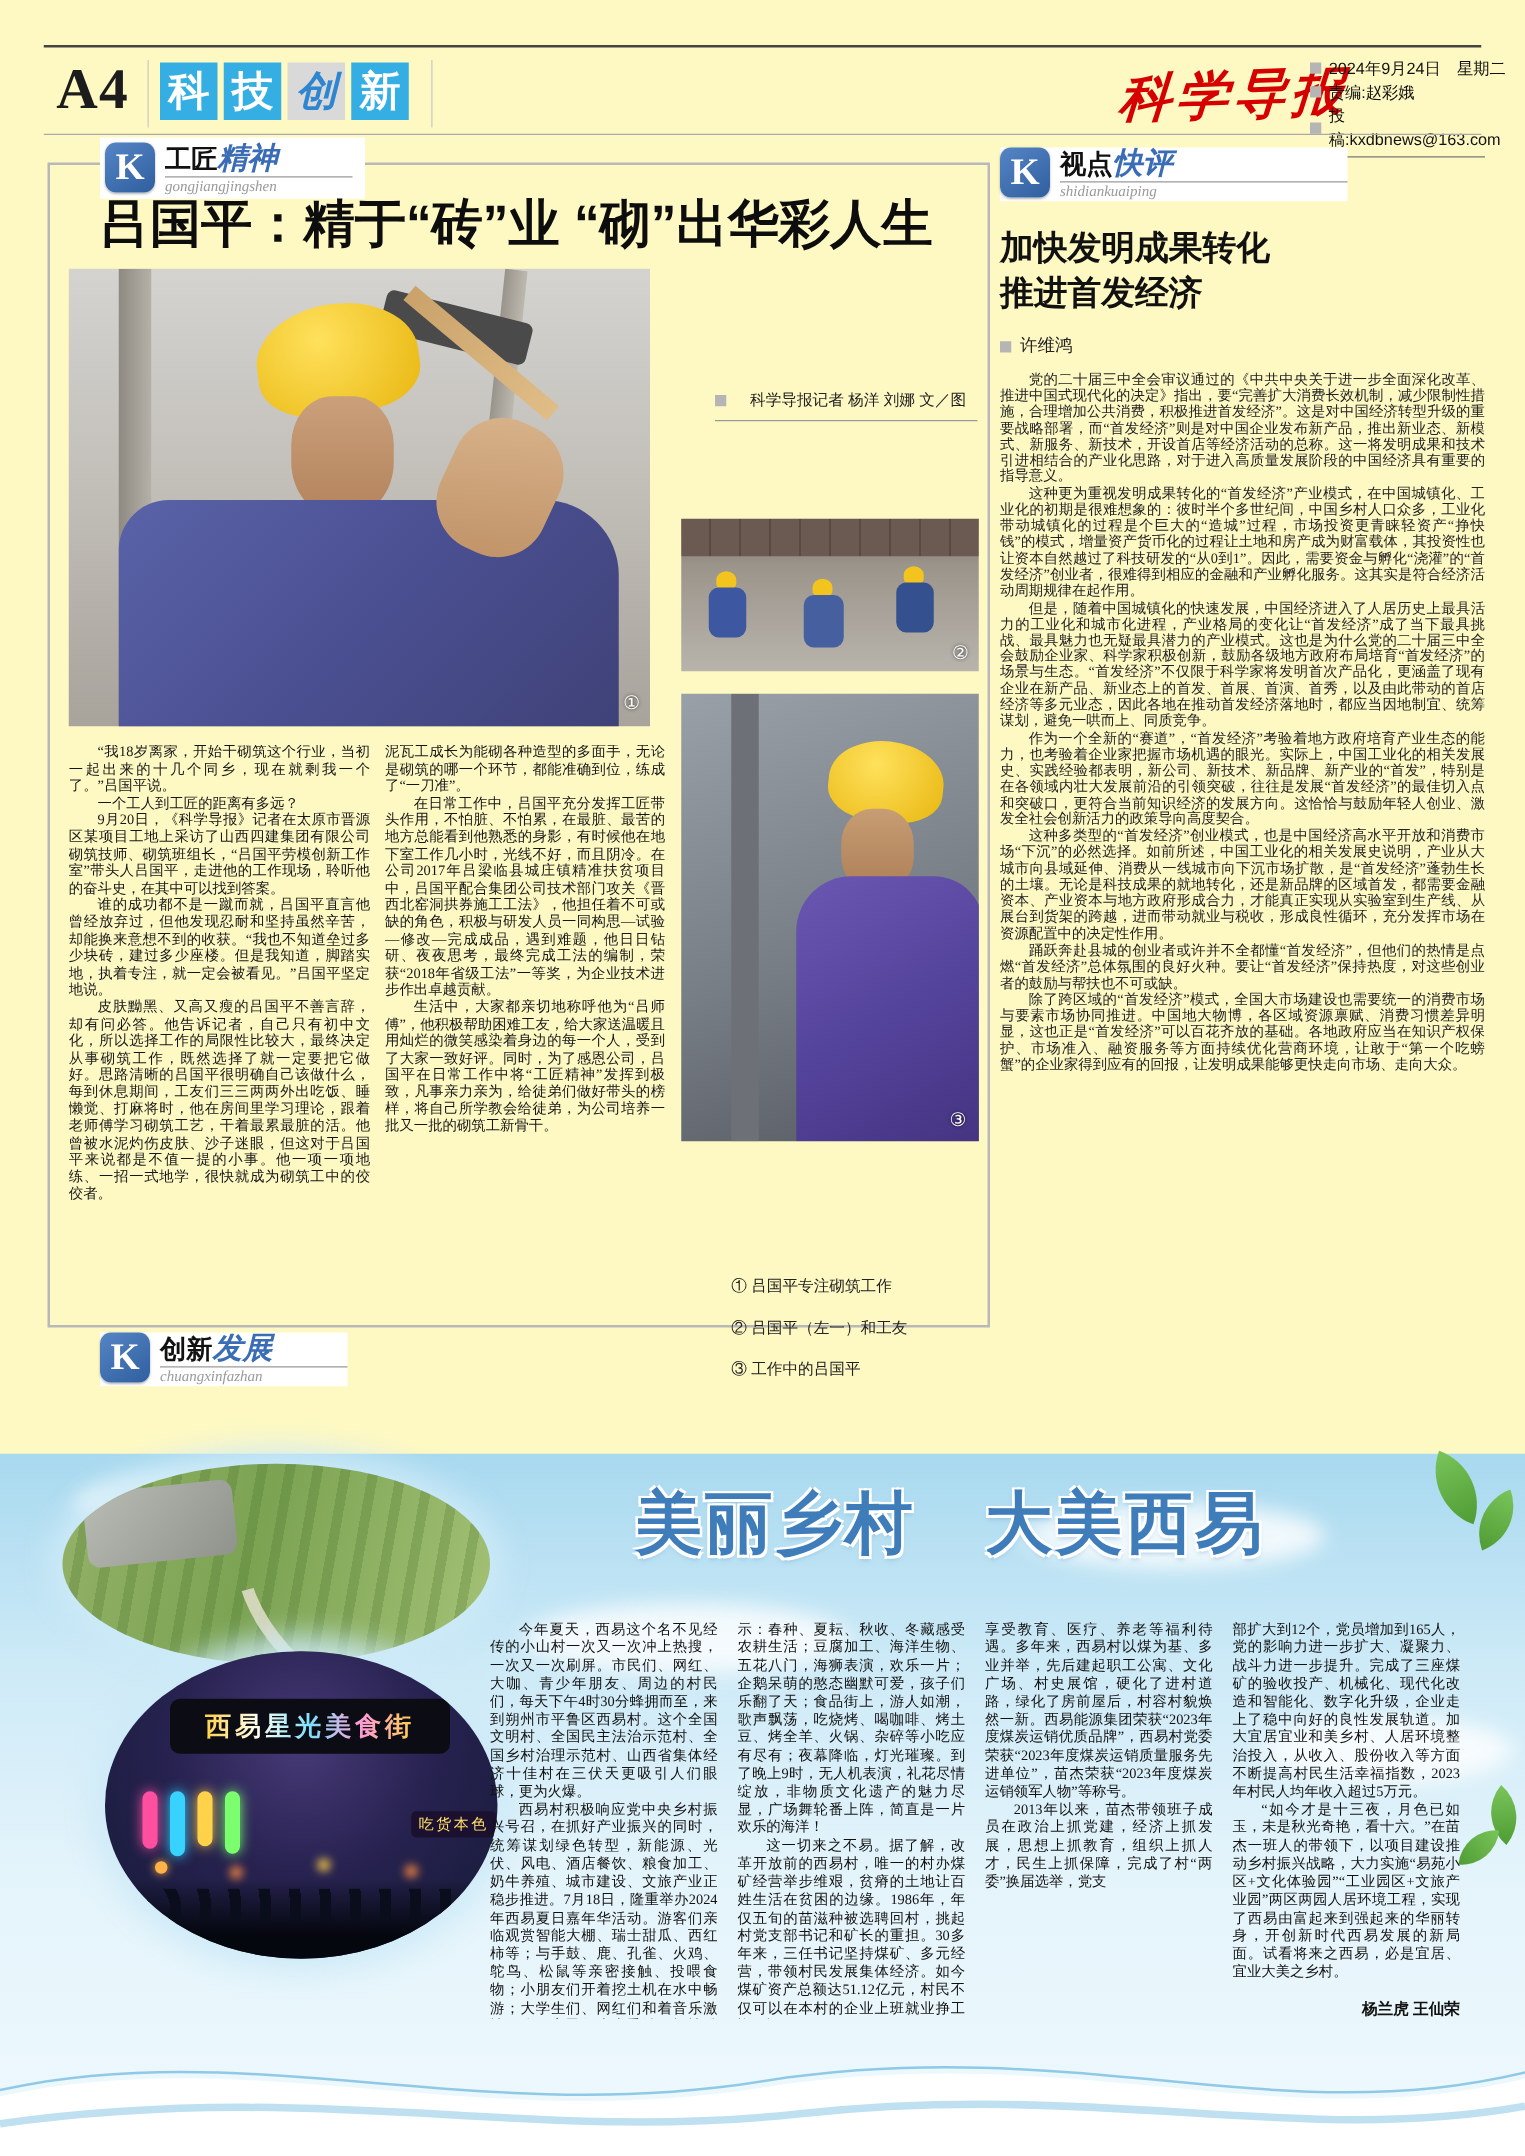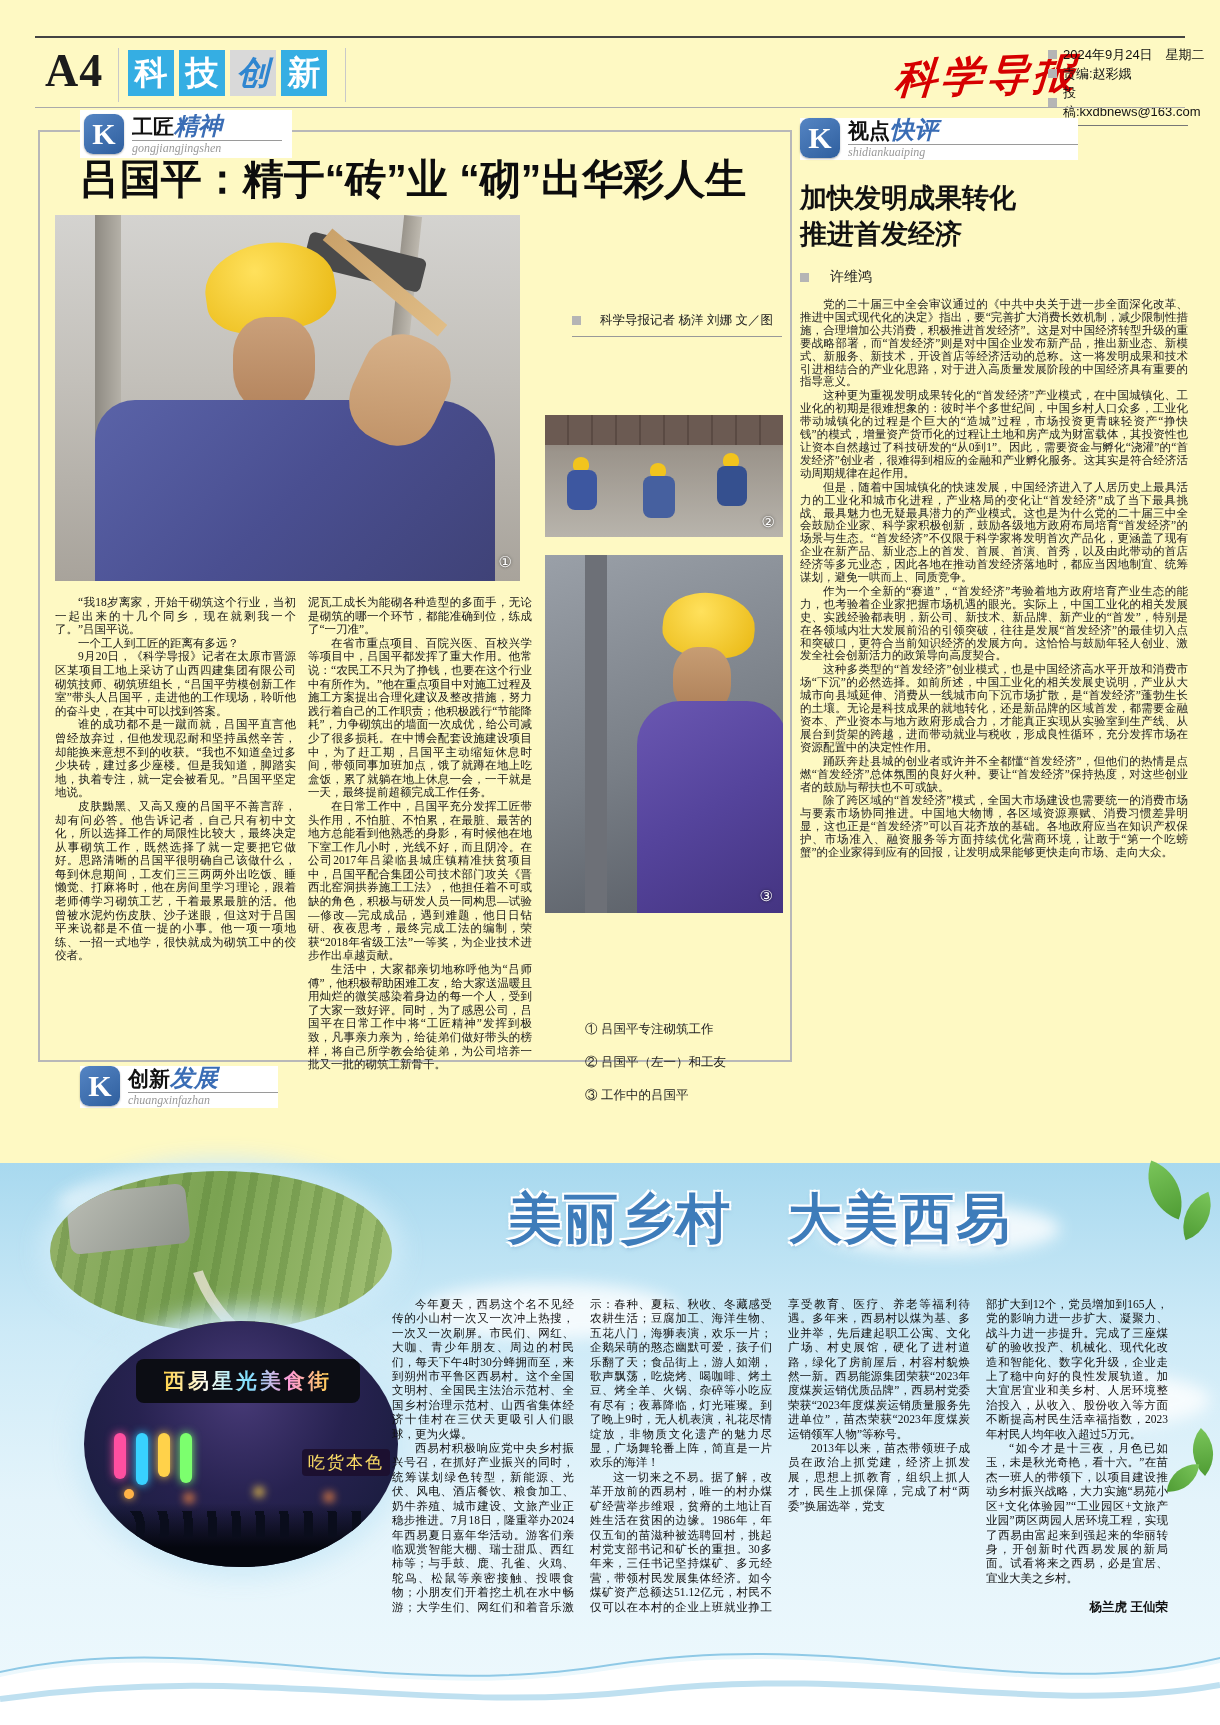--- a/index.html
+++ b/index.html
@@ -35,42 +35,42 @@
   .byline{font-family:"Liberation Sans",sans-serif;font-size:12.5px;color:#222;
           border-bottom:1px solid #999;padding-bottom:7px;display:flex;gap:7px;align-items:center;}
   .colserif{font-size:11.5px;line-height:13.6px;text-align:justify;color:#161616;overflow:hidden;}
   .colserif p{margin:0;text-indent:2em;}
   .colserif p.noindent{text-indent:0;}
   .caption{font-family:"Liberation Sans",sans-serif;font-size:12.5px;color:#222;line-height:27px;}
   .mark{position:absolute;color:#fff;font-size:15px;font-family:"Liberation Sans",sans-serif;
         text-shadow:0 0 3px rgba(0,0,0,.8);}
   
   .ctitle{font-family:"Liberation Sans",sans-serif;font-weight:900;font-size:27px;color:#111;line-height:36px;}
-  .cauthor{font-family:"Liberation Sans",sans-serif;font-size:14px;color:#222;display:flex;gap:21px;align-items:center;}
+  .cauthor{font-family:"Liberation Sans",sans-serif;font-size:14px;color:#222;display:flex;gap:7px;align-items:center;}
   .cbody{font-size:11.5px;line-height:12.9px;text-align:justify;color:#222;overflow:hidden;}
   .cbody p{margin:0 0 1px 0;text-indent:2em;}
   
   .sky{background:linear-gradient(180deg,#a8d9ef 0%,#cdeaf7 30%,#e4f4fb 60%,#eef9fd 100%);}
   .cloud{background:#fff;border-radius:50%;filter:blur(8px);opacity:.8;}
   .vtitle{font-family:"Liberation Sans",sans-serif;font-weight:900;font-size:54px;color:#3e7cba;
           text-align:center;letter-spacing:2px;white-space:nowrap;
           text-shadow:-2px -2px 0 #fff,2px -2px 0 #fff,-2px 2px 0 #fff,2px 2px 0 #fff,0 3px 4px rgba(120,170,210,.6);}
   .vsub{font-family:"Liberation Sans",sans-serif;font-size:21px;color:#2b2b2b;text-align:center;white-space:nowrap;}
   .vcol{font-size:11.5px;line-height:14.4px;text-align:justify;color:#111;overflow:hidden;}
   .vcol p{margin:0;text-indent:2em;}
   .vcol p.noindent{text-indent:0;}
   .vauthors{font-family:"Liberation Sans",sans-serif;font-weight:bold;font-size:12.5px;color:#111;text-align:right;}
   .oval{border-radius:50%;overflow:hidden;box-shadow:0 0 22px 12px rgba(205,234,247,.9);}
   .leaf{background:linear-gradient(135deg,#7ac55a,#4f9c34);border-radius:0 100% 0 100%;}
   .neonsign{background:#0c0d14;border-radius:8px;padding:8px 12px;text-align:center;}
   .neontext{font-family:"Liberation Sans",sans-serif;font-weight:900;font-size:21px;letter-spacing:3px;
             background:linear-gradient(90deg,#ffd24a,#fffef0,#7de0ff,#ff9bd4,#ffd24a);
             -webkit-background-clip:text;background-clip:text;color:transparent;}
-  .neonchip{background:#1c1030;border-radius:4px;color:#ffe066;font-size:17px;
-            font-family:"Liberation Sans",sans-serif;padding:2px 6px;letter-spacing:2px;}
+  .neonchip{background:#1c1030;border-radius:4px;color:#ffe066;font-size:12px;
+            font-family:"Liberation Sans",sans-serif;padding:2px 6px;letter-spacing:2px;margin-left:27px;}
 </style>
 </head>
 <body>
 
 <div id="page">
 
   <div class="abs rule" style="left:35px;top:36px;width:1150px;height:2px;"></div>
   <div class="abs pageno" style="left:45px;top:44px;">A4</div>
 
   <div class="abs vsep" style="left:118px;top:48px;height:54px;"></div>
@@ -152,21 +152,20 @@
 
   <div class="abs colserif" style="left:55px;top:596px;width:241px;height:486px;">
       <p>“我18岁离家，开始干砌筑这个行业，当初一起出来的十几个同乡，现在就剩我一个了。”吕国平说。</p>
       <p>一个工人到工匠的距离有多远？</p>
       <p>9月20日，《科学导报》记者在太原市晋源区某项目工地上采访了山西四建集团有限公司砌筑技师、砌筑班组长，“吕国平劳模创新工作室”带头人吕国平，走进他的工作现场，聆听他的奋斗史，在其中可以找到答案。</p>
       <p>谁的成功都不是一蹴而就，吕国平直言他曾经放弃过，但他发现忍耐和坚持虽然辛苦，却能换来意想不到的收获。“我也不知道垒过多少块砖，建过多少座楼。但是我知道，脚踏实地，执着专注，就一定会被看见。”吕国平坚定地说。</p>
       <p>皮肤黝黑、又高又瘦的吕国平不善言辞，却有问必答。他告诉记者，自己只有初中文化，所以选择工作的局限性比较大，最终决定从事砌筑工作，既然选择了就一定要把它做好。思路清晰的吕国平很明确自己该做什么，每到休息期间，工友们三三两两外出吃饭、睡懒觉、打麻将时，他在房间里学习理论，跟着老师傅学习砌筑工艺，干着最累最脏的活。他曾被水泥灼伤皮肤、沙子迷眼，但这对于吕国平来说都是不值一提的小事。他一项一项地练、一招一式地学，很快就成为砌筑工中的佼佼者。</p>
     </div>
   <div class="abs colserif" style="left:308px;top:596px;width:224px;height:486px;">
       <p class="noindent">泥瓦工成长为能砌各种造型的多面手，无论是砌筑的哪一个环节，都能准确到位，练成了“一刀准”。</p>
-      <p>在省市重点项目、百院兴医、百校兴学等项目中，吕国平都发挥了重大作用。他常说：“农民工不只为了挣钱，也要在这个行业中有所作为。”他在重点项目中对施工过程及施工方案提出合理化建议及整改措施，努力践行着自己的工作职责；他积极践行“节能降耗”，力争砌筑出的墙面一次成优，给公司减少了很多损耗。在中博会配套设施建设项目中，为了赶工期，吕国平主动缩短休息时间，带领同事加班加点，饿了就蹲在地上吃盒饭，累了就躺在地上休息一会，一干就是一天，最终提前超额完成工作任务。</p>
       <p>在日常工作中，吕国平充分发挥工匠带头作用，不怕脏、不怕累，在最脏、最苦的地方总能看到他熟悉的身影，有时候他在地下室工作几小时，光线不好，而且阴冷。在公司2017年吕梁临县城庄镇精准扶贫项目中，吕国平配合集团公司技术部门攻关《晋西北窑洞拱券施工工法》，他担任着不可或缺的角色，积极与研发人员一同构思—试验—修改—完成成品，遇到难题，他日日钻研、夜夜思考，最终完成工法的编制，荣获“2018年省级工法”一等奖，为企业技术进步作出卓越贡献。</p>
       <p>生活中，大家都亲切地称呼他为“吕师傅”，他积极帮助困难工友，给大家送温暖且用灿烂的微笑感染着身边的每一个人，受到了大家一致好评。同时，为了感恩公司，吕国平在日常工作中将“工匠精神”发挥到极致，凡事亲力亲为，给徒弟们做好带头的榜样，将自己所学教会给徒弟，为公司培养一批又一批的砌筑工新骨干。</p>
     </div>
 
   <div class="abs caption" style="left:585px;top:1016px;width:200px;">
     <div>① 吕国平专注砌筑工作</div>
     <div style="margin-top:6px;">② 吕国平（左一）和工友</div>
     <div style="margin-top:6px;">③ 工作中的吕国平</div>
   </div>
 

